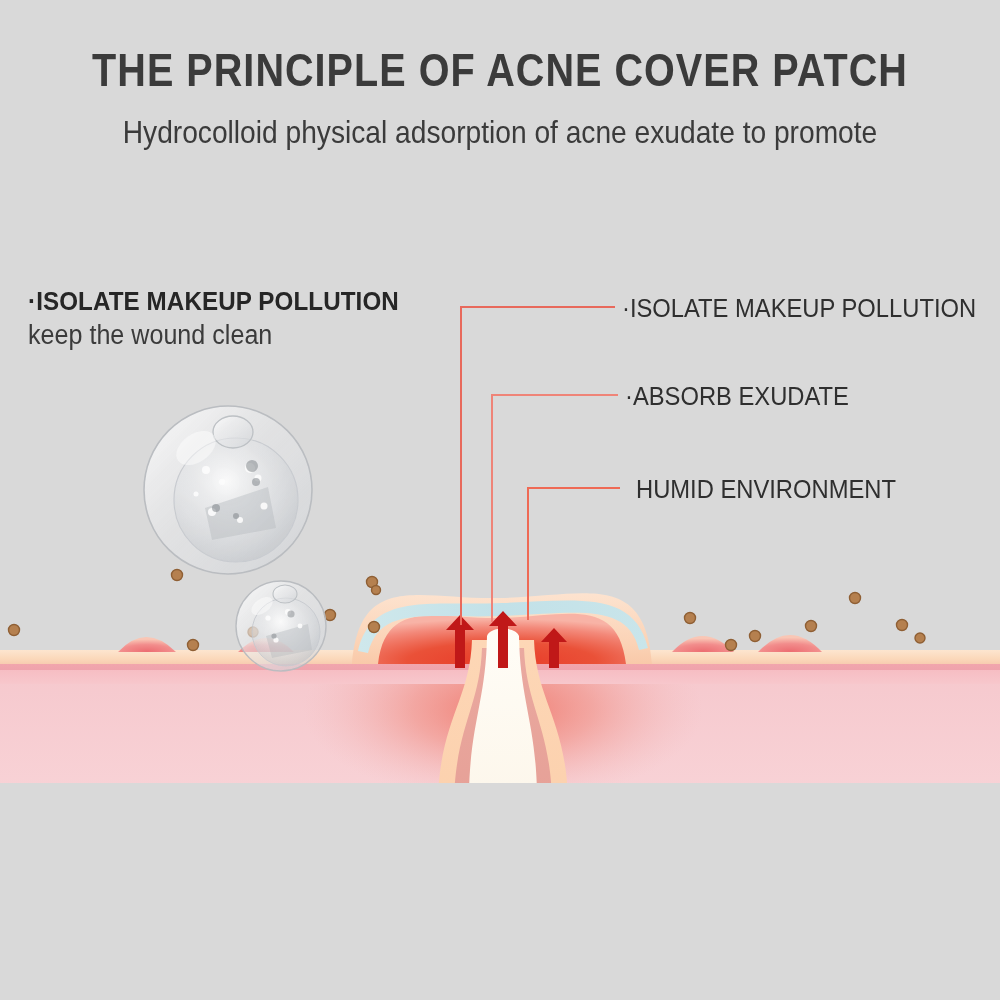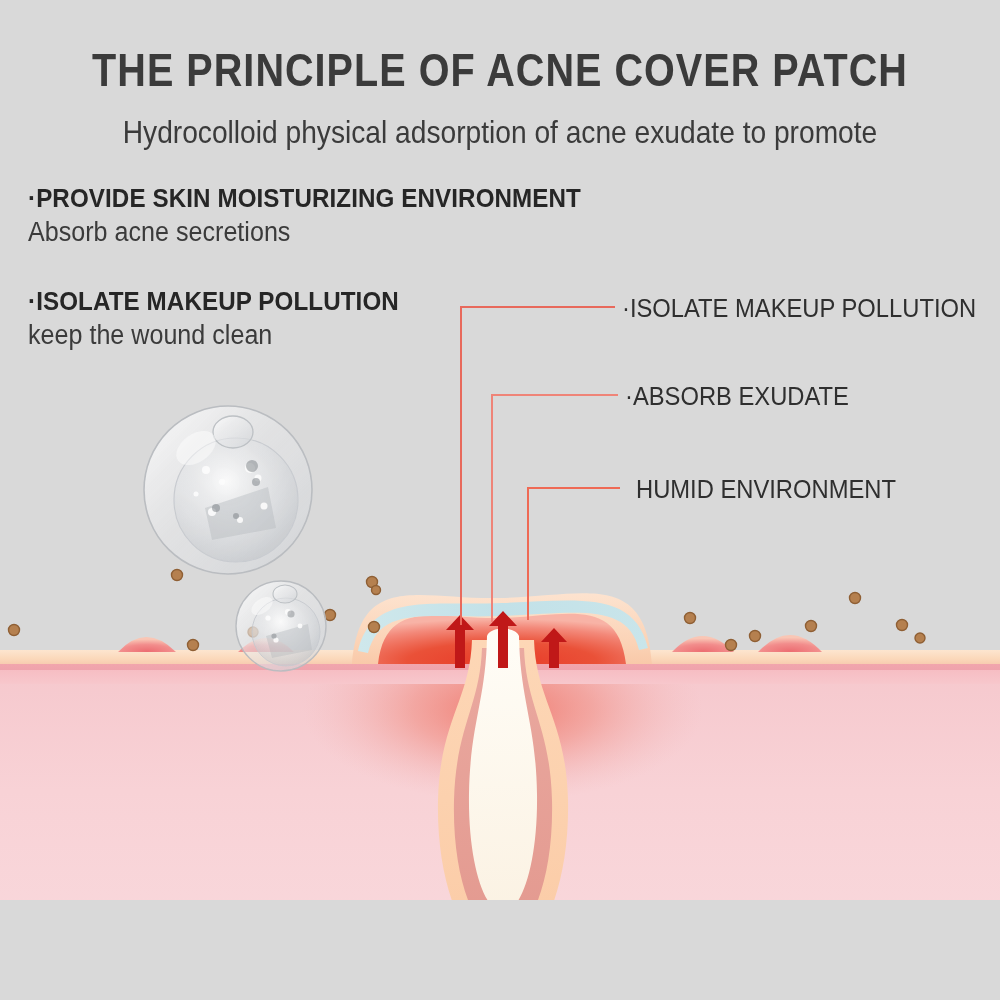--- a/index.html
+++ b/index.html
@@ -2,21 +2,21 @@
 <html><head>
 <meta charset="utf-8">
 <style>
   html,body{margin:0;padding:0;}
   body{
     width:1000px;height:1000px;overflow:hidden;
     background:#d9d9d9;
     font-family:"Liberation Sans", sans-serif;
     position:relative;
   }
-  #stage{position:absolute;left:0;top:0;width:1000px;height:900px;overflow:hidden;}
+  #stage{position:absolute;left:0;top:0;width:1000px;height:783px;overflow:hidden;}
 
   
   .title{
     position:absolute;left:0;top:44px;width:1000px;
     text-align:center;
     font-family:"Liberation Sans", sans-serif;
     font-weight:700;
     font-size:46px;
     line-height:52px;
     letter-spacing:1.2px;
@@ -266,24 +266,20 @@
         <circle cx="291" cy="614" r="3.6"></circle>
           <circle cx="274" cy="636" r="2.6"></circle>
       </g>
       <ellipse cx="262" cy="606" rx="12" ry="7" fill="#ffffff" opacity="0.5" transform="rotate(-35 262 606)"></ellipse>
     </g>
   </svg>
 
   <div class="title">THE PRINCIPLE OF ACNE COVER PATCH</div>
   <div class="subtitle">Hydrocolloid physical adsorption of acne exudate to promote</div>
 
-  <div class="bullet-block" style="top:182px;">
-    <div class="bullet-head">·PROVIDE SKIN MOISTURIZING ENVIRONMENT</div>
-    <div class="bullet-sub">Absorb acne secretions</div>
-  </div>
 
   <div class="bullet-block" style="top:285px;">
     <div class="bullet-head">·ISOLATE MAKEUP POLLUTION</div>
     <div class="bullet-sub">keep the wound clean</div>
   </div>
 
   <div class="callout" style="left:622px;top:293px;">·ISOLATE MAKEUP POLLUTION</div>
   <div class="callout" style="left:625px;top:381px;">·ABSORB EXUDATE</div>
   <div class="callout" style="left:636px;top:474px;">HUMID ENVIRONMENT</div>
 

